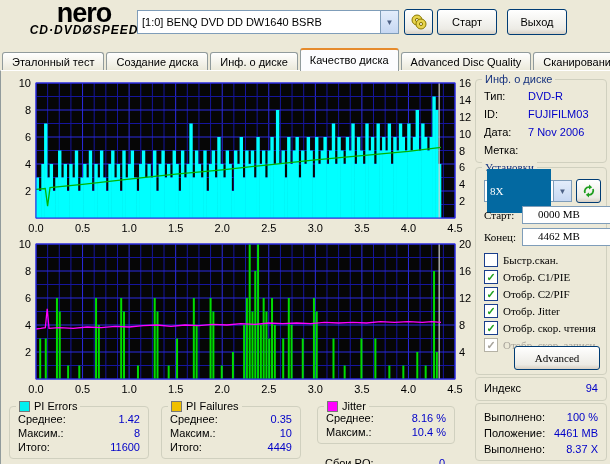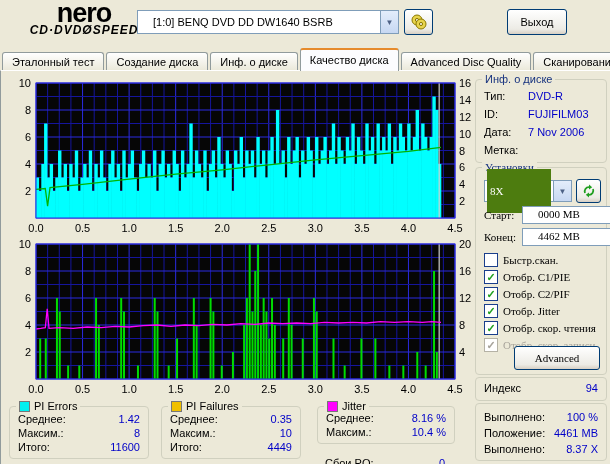--- a/index.html
+++ b/index.html
@@ -3,21 +3,21 @@
 <meta charset="utf-8">
 <style>
   html,body{margin:0;padding:0;}
   #app{position:relative;width:610px;height:464px;background:#ECE9D8;
        font-family:"Liberation Sans",sans-serif;font-size:11px;color:#000;overflow:hidden;}
   
   .logo{position:absolute;left:8px;top:1px;width:152px;height:42px;text-align:center;}
   .logo-nero{font-size:27px;font-weight:800;letter-spacing:-1px;line-height:24px;}
   .logo-sub{font-size:12px;font-weight:700;font-style:italic;letter-spacing:1px;margin-top:-2px;}
   .combo{position:absolute;background:#fff;border:1px solid #7F9DB9;display:flex;align-items:center;}
-  .combo .txt{flex:1;padding:0 15px;white-space:nowrap;overflow:hidden;}
+  .combo .txt{flex:1;padding:0 4px;white-space:nowrap;overflow:hidden;}
   .combo .arrow{width:17px;align-self:stretch;background:linear-gradient(#E3EDFB,#C7D8F2);
        border-left:1px solid #7F9DB9;display:flex;align-items:center;justify-content:center;
        color:#4D6185;font-size:8px;}
   .drive-combo{left:137px;top:10px;width:260px;height:22px;}
   .xpbtn{position:absolute;border:1px solid #003C74;border-radius:3px;
        background:linear-gradient(#ffffff,#ecebe5 80%,#d8d0c4);display:flex;
        align-items:center;justify-content:center;font-size:11px;}
   .icon-btn{left:404px;top:9px;width:27px;height:24px;}
   .btn-start{left:437px;top:9px;width:58px;height:24px;}
   .btn-exit{left:507px;top:9px;width:58px;height:24px;}
@@ -38,21 +38,21 @@
   .group>.legend{position:absolute;top:-7px;left:6px;background:#ECE9D8;padding:0 3px;
        color:#16327E;display:flex;align-items:center;white-space:nowrap;}
   .swatch{width:9px;height:9px;border:1px solid #777;margin-right:4px;display:inline-block;}
   .row{position:absolute;left:8px;right:8px;display:flex;justify-content:space-between;}
   .val{color:#0000C8;text-align:right;}
   
   .g-info{left:474px;top:8px;width:130px;height:82px;}
   .g-set{left:474px;top:96px;width:130px;height:206px;font-family:Liberation Serif, serif;}
   .field{position:absolute;background:#fff;border:1px solid #7F9DB9;padding:1px 15px;height:14px;color:#000;}
   .speed-combo{left:8px;top:12px;width:86px;height:20px;}
-  .speed-combo .txt{background:#4d7c0f;color:#fff;margin:2px;padding:16px 3px;flex:1;}
+  .speed-combo .txt{background:#0369a1;color:#fff;margin:2px;padding:16px 3px;flex:1;}
   .refresh-btn{left:100px;top:11px;width:23px;height:22px;}
   .cb{position:absolute;left:8px;display:flex;align-items:center;white-space:nowrap;}
   .cbbox{width:12px;height:12px;background:#fff;border:1px solid #1A3E8C;margin-right:5px;
        display:inline-flex;align-items:center;justify-content:center;color:#21A121;
        font-weight:bold;font-size:11px;line-height:12px;}
   .cb.disabled{color:#A8A49B;} .cb.disabled .cbbox{border-color:#B5B2A5;color:#A8A49B;}
   .adv-btn{left:38px;top:178px;width:84px;height:22px;}
   .g-index{left:474px;top:306px;width:130px;height:22px;border-radius:4px;}
   .g-prog{left:474px;top:332px;width:130px;height:56px;border-radius:4px;}
   
@@ -78,20 +78,21 @@
 
   <div class="xpbtn icon-btn">
     <svg width="18" height="16" viewBox="0 0 18 16">
       <circle cx="7" cy="6" r="5" fill="#E8D44C" stroke="#8A7800"></circle>
       <circle cx="7" cy="6" r="1.6" fill="#ECE9D8" stroke="#8A7800"></circle>
       <circle cx="11" cy="10" r="5" fill="#E8D44C" stroke="#8A7800"></circle>
       <circle cx="11" cy="10" r="1.6" fill="#ECE9D8" stroke="#8A7800"></circle>
     </svg>
   </div>
 
+  <div class="xpbtn btn-start">Старт</div>
   <div class="xpbtn btn-exit">Выход</div>
 
   <div class="tabs">
     <span class="tab">Эталонный тест</span>
     <span class="tab">Создание диска</span>
     <span class="tab">Инф. о диске</span>
     <span class="tab active">Качество диска</span>
     <span class="tab">Advanced Disc Quality</span>
     <span class="tab">Сканирование диска</span>
   </div>

